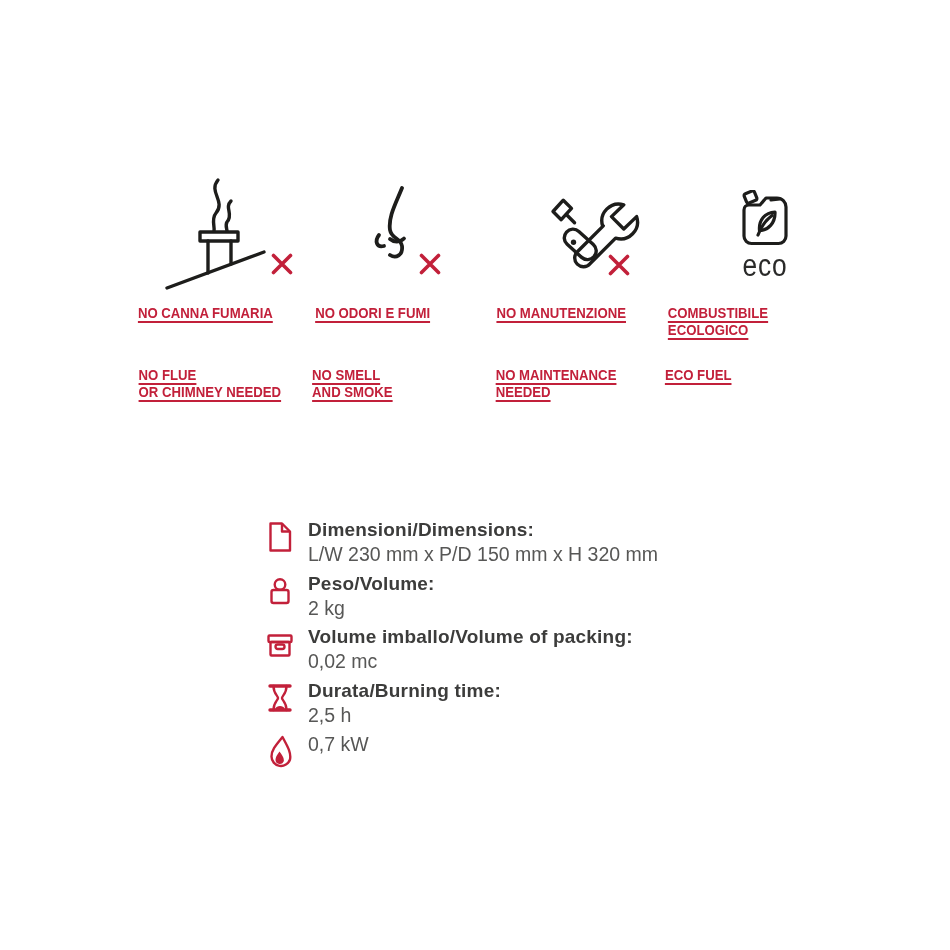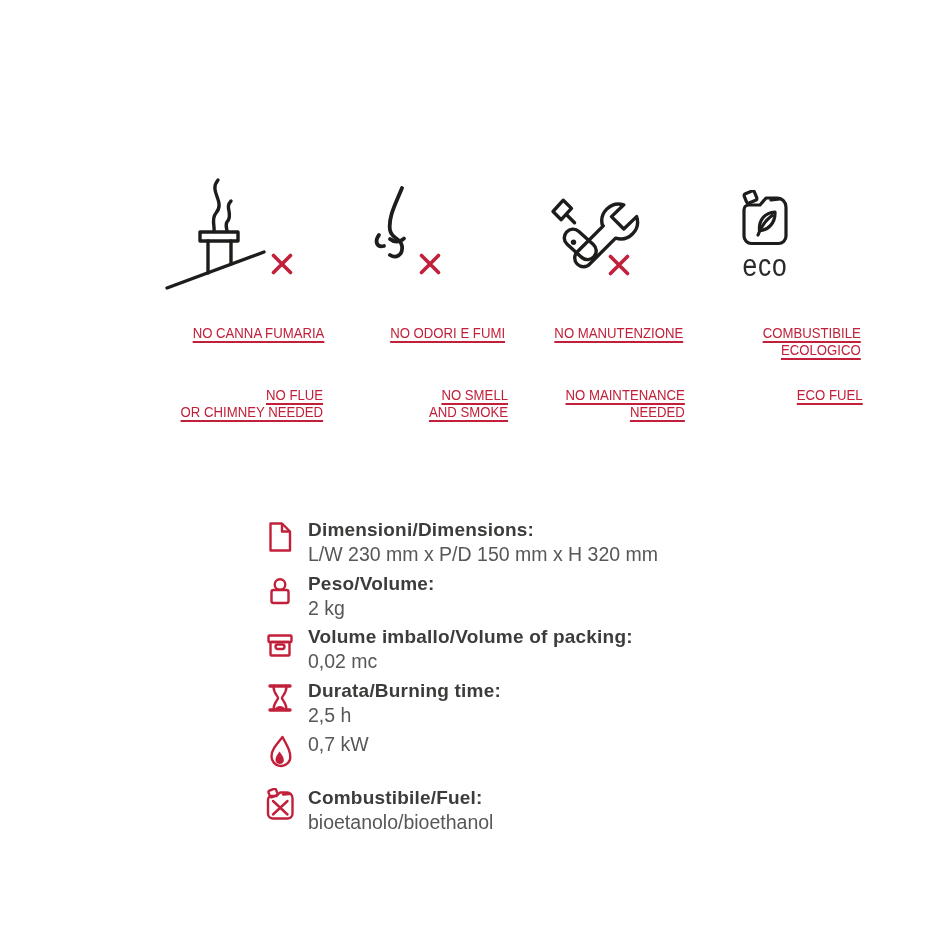--- a/index.html
+++ b/index.html
@@ -14,24 +14,23 @@
     font-family:"Liberation Sans",sans-serif;
   }
   
   .feat{position:absolute;top:170px;width:190px;height:235px;}
   .feat .art{position:absolute;}
   .feat svg{display:block;}
   .ink-icon{color:var(--ink);}
   .red{color:var(--red);}
   .xmark{position:absolute;width:24px;height:24px;}
   .lbl{
-    position:absolute;left:-10px;right:-10px;text-align:right;
-    color:var(--red);font-weight:normal;font-size:15.5px;line-height:17px;
+    position:absolute;left:-10px;right:-10px;text-align:left;
+    color:var(--red);font-weight:bold;font-size:15.5px;line-height:17px;
     white-space:pre-line;
-    margin-top:20px;
   }
   .lbl .sq{
     display:inline-block;transform:scaleX(.85);transform-origin:center top;
     text-decoration:underline;text-decoration-thickness:1.6px;text-underline-offset:2.5px;
   }
   .lit{top:134px;}
   .len{top:196px;}
   .eco-word{
     position:absolute;left:58px;top:80px;width:76px;text-align:center;
     color:#2a2a29;font-size:31px;line-height:31px;font-weight:400;
@@ -189,29 +188,15 @@
         <svg width="34" height="34" viewBox="0 0 34 34" fill="none" stroke="currentColor" stroke-width="2.4" stroke-linejoin="round">
           <path d="M19.5 3 C13 11 8.5 16 8.5 22.5 A9.5 9.5 0 0 0 27 25.5 C28.5 18.5 24 11.5 19.5 3 Z"></path>
           <path d="M16.5 17.5 C13.5 21.5 12.5 23.5 12.5 26 A4.3 4.3 0 0 0 20.8 27.3 C21.3 23.8 19 20.8 16.5 17.5 Z" fill="currentColor" stroke="none"></path>
         </svg>
       </span>
       <div class="spec-txt">
         <div class="spec-value">0,7 kW</div>
       </div>
     </div>
 
-    <div class="spec-row">
-      <span class="spec-ic">
-        <svg width="34" height="34" viewBox="0 0 34 34" fill="none" stroke="currentColor" stroke-width="2.4" stroke-linecap="round" stroke-linejoin="round">
-          <rect x="6" y="1.5" width="8" height="7" rx="1.5" transform="rotate(-22 10 5)"></rect>
-          <path d="M9 8 H13.5 L17 4.5 H24 A5.5 5.5 0 0 1 29.5 10 V25.5 A5 5 0 0 1 24.5 30.5 H10 A5 5 0 0 1 5 25.5 V12 C5 9.5 6.5 8 9 8 Z"></path>
-          <line x1="20" y1="6.5" x2="26" y2="6"></line>
-          <path d="M10 13 L24.5 26.5 M24.5 13 L10 26.5"></path>
-        </svg>
-      </span>
-      <div class="spec-txt">
-        <div class="spec-title">Combustibile/Fuel:</div>
-        <div class="spec-value">bioetanolo/bioethanol</div>
-      </div>
-    </div>
 
   </div>
 </div>
 
 </body></html>

